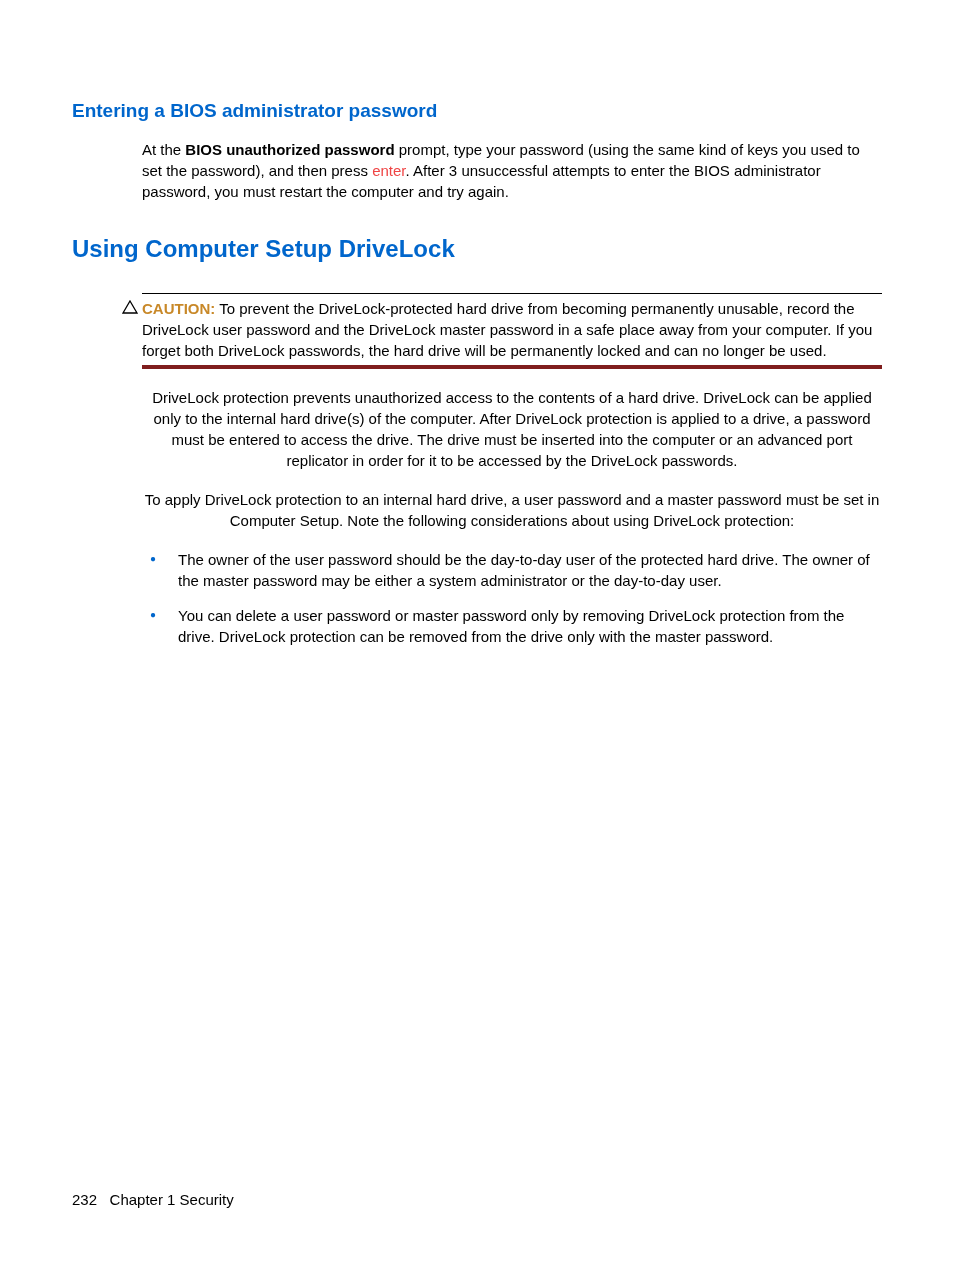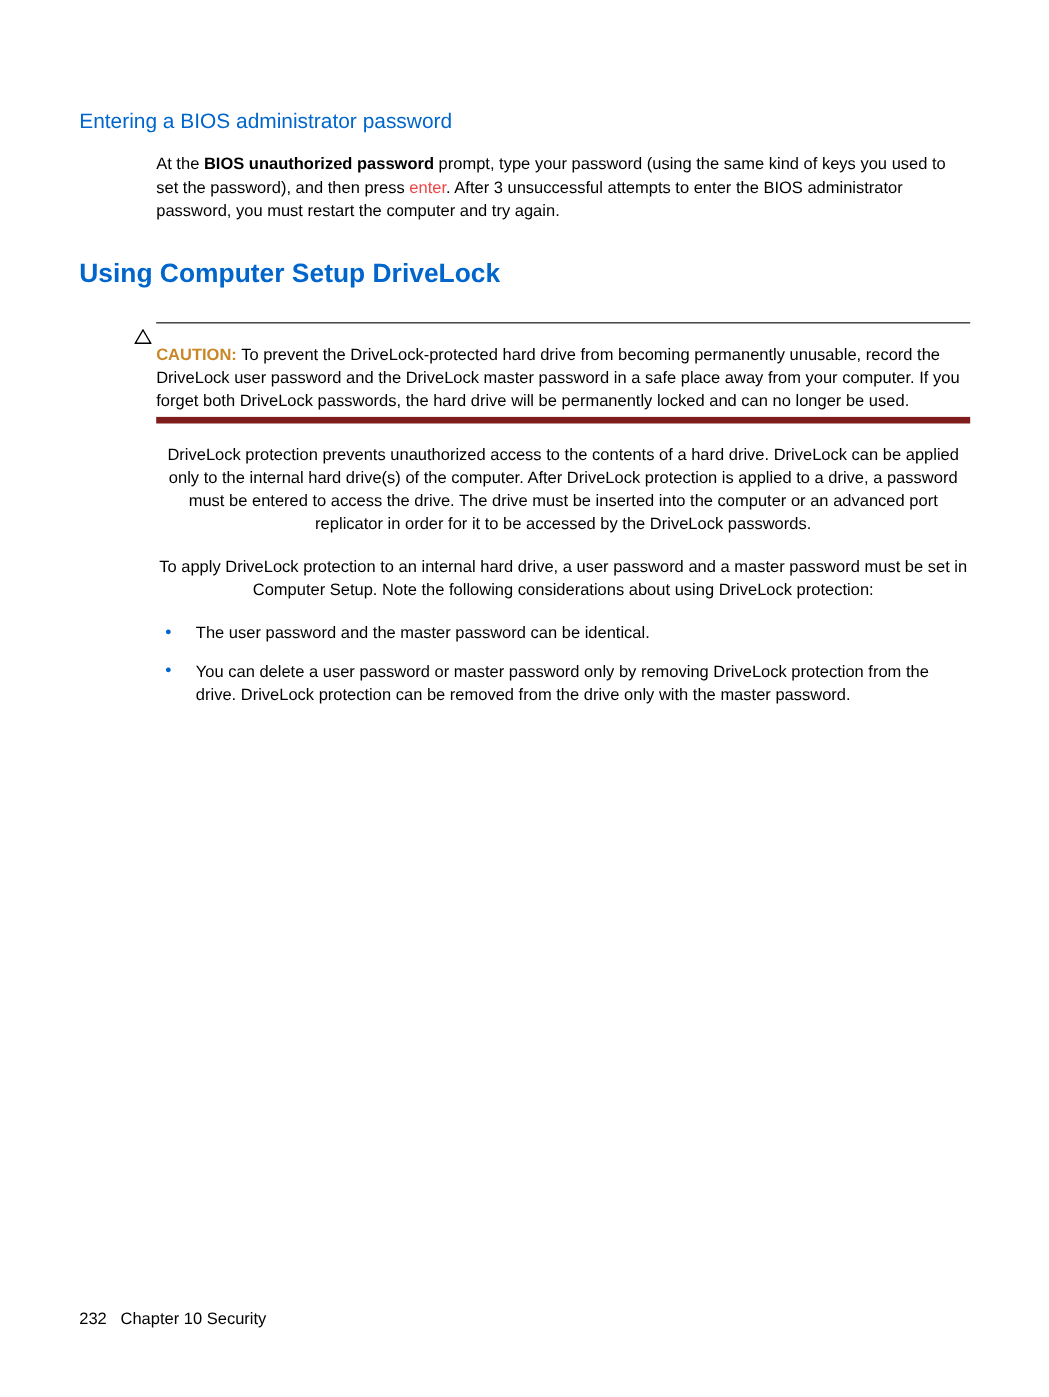--- a/index.html
+++ b/index.html
@@ -14,43 +14,43 @@
       color: #000;
       background: #fff;
       width: 954px;
       height: 1270px;
       position: relative;
       padding: 98px 72px 60px 72px;
     }
     .heading-3 {
       color: #0066cc;
       font-size: 19px;
-      font-weight: normal;
+      font-weight: bold;
       margin-bottom: 14px;
     }
     .heading-2 {
       color: #0066cc;
       font-size: 24px;
       font-weight: bold;
       margin-top: 30px;
       margin-bottom: 28px;
     }
     .body-text {
       margin-left: 70px;
       margin-bottom: 18px;
     }
     .body-text-full {
       margin-left: 70px;
       margin-bottom: 18px;
       text-align: center;
     }
     .caution-text-block {
       border-top: 1px solid #000;
-      border-bottom: 6px solid #7f1d1d;
-      padding-top: 18px;
+      border-bottom: 4px solid #7f1d1d;
+      padding-top: 4px;
       padding-bottom: 4px;
       margin-left: 70px;
       margin-bottom: 18px;
       position: relative;
     }
     .caution-icon-wrapper {
       position: absolute;
       left: -20px;
       top: 4px;
     }
@@ -106,19 +106,19 @@
     </svg>
   </span>
   <span class="caution-label">CAUTION:</span><span>   To prevent the DriveLock-protected hard drive from becoming permanently unusable, record the DriveLock user password and the DriveLock master password in a safe place away from your computer. If you forget both DriveLock passwords, the hard drive will be permanently locked and can no longer be used.</span>
 </div>
 
 <p class="body-text-full">DriveLock protection prevents unauthorized access to the contents of a hard drive. DriveLock can be applied only to the internal hard drive(s) of the computer. After DriveLock protection is applied to a drive, a password must be entered to access the drive. The drive must be inserted into the computer or an advanced port replicator in order for it to be accessed by the DriveLock passwords.</p>
 
 <p class="body-text-full">To apply DriveLock protection to an internal hard drive, a user password and a master password must be set in Computer Setup. Note the following considerations about using DriveLock protection:</p>
 
 <ul>
-  <li>The user password and the master password can be identical.</li>
+  <li>The owner of the user password should be the day-to-day user of the protected hard drive. The owner of the master password may be either a system administrator or the day-to-day user.</li>
   <li>You can delete a user password or master password only by removing DriveLock protection from the drive. DriveLock protection can be removed from the drive only with the master password.</li>
 </ul>
 
 <div class="footer">
-  <span>232</span>&nbsp;&nbsp;&nbsp;<span>Chapter 10   Security</span>
+  <span>232</span>&nbsp;&nbsp;&nbsp;<span>Chapter 1   Security</span>
 </div>
 
 </body></html>

